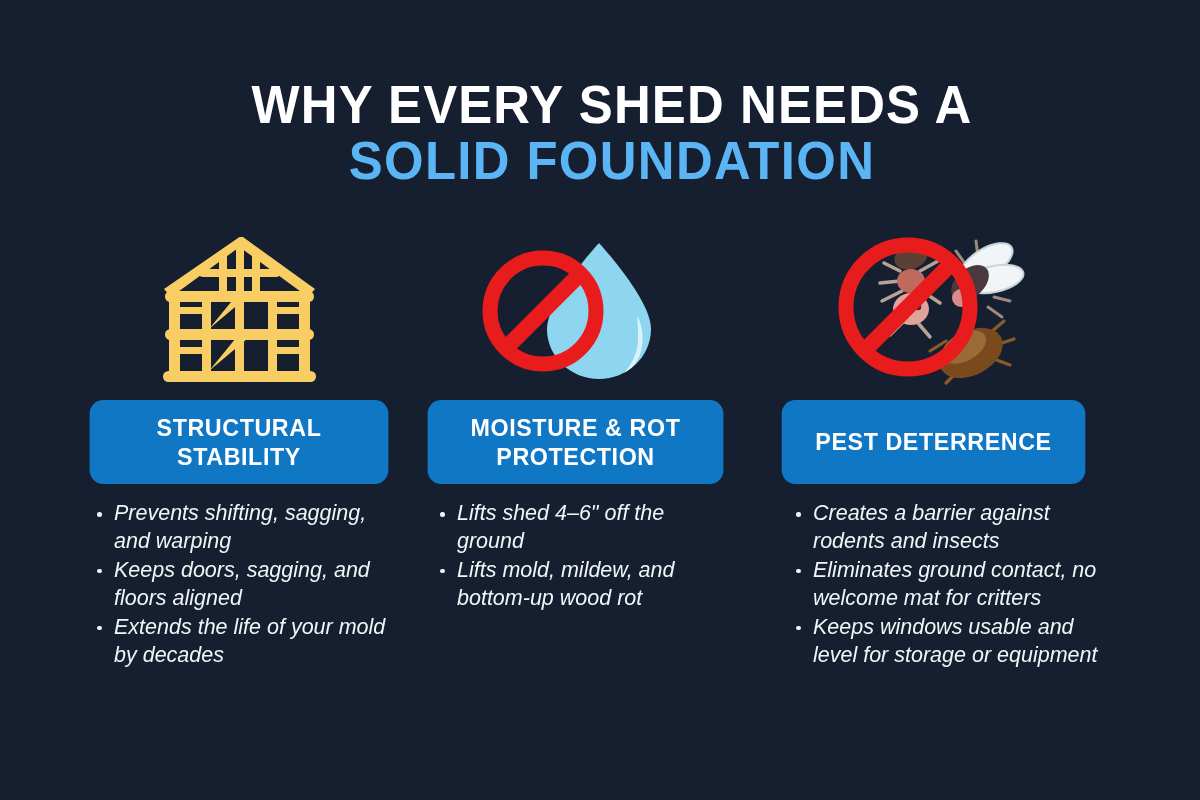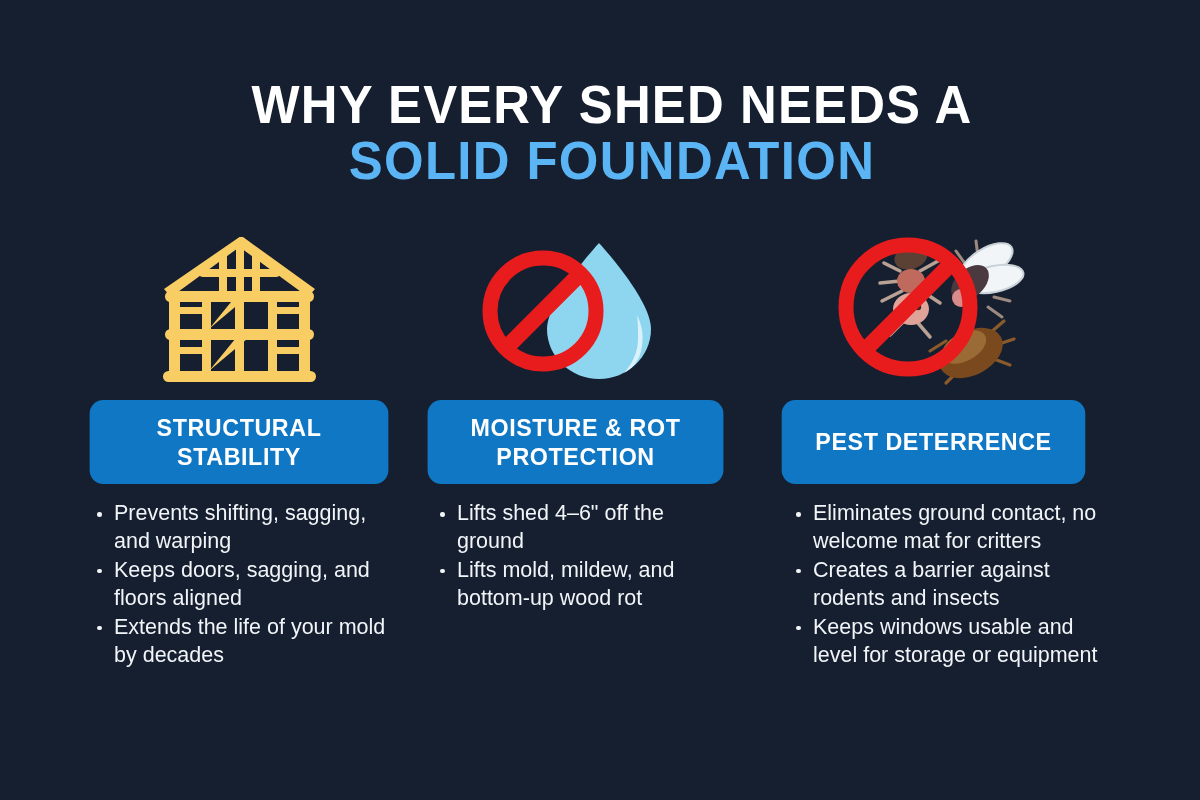--- a/index.html
+++ b/index.html
@@ -97,20 +97,21 @@
   .col-3 .banner { width: 313px; height: 84px; margin-left: 5px; }
 
   
   ul.bullets {
     list-style: none;
     margin: 16px 0 0 0;
     padding: 0;
     color: #f2f5f8;
     font-size: 21.5px;
     line-height: 1.30;
+    font-style: italic;
   }
   .col-1 ul.bullets { width: 300px; margin-left: 8px; }
   .col-2 ul.bullets { width: 300px; margin-left: 13px; }
   .col-3 ul.bullets { width: 308px; margin-left: 20px; }
 
   ul.bullets li {
     position: relative;
     padding-left: 21px;
     margin-bottom: 1px;
   }
@@ -253,19 +254,19 @@
         </g>
 
         <g>
           <circle cx="74" cy="72" r="62" fill="none" stroke="#e81c1c" stroke-width="15"></circle>
           <rect x="66" y="6" width="16" height="132" rx="3" fill="#e81c1c" transform="rotate(45 74 72)"></rect>
         </g>
       </svg>
     </div>
     <div class="banner">PEST DETERRENCE</div>
     <ul class="bullets">
+      <li>Creates a barrier against rodents and insects</li>
       <li>Eliminates ground contact, no welcome mat for critters</li>
-      <li>Creates a barrier against rodents and insects</li>
       <li>Keeps windows usable and level for storage or equipment</li>
     </ul>
   </div>
 
 </div>
 
 </body></html>

